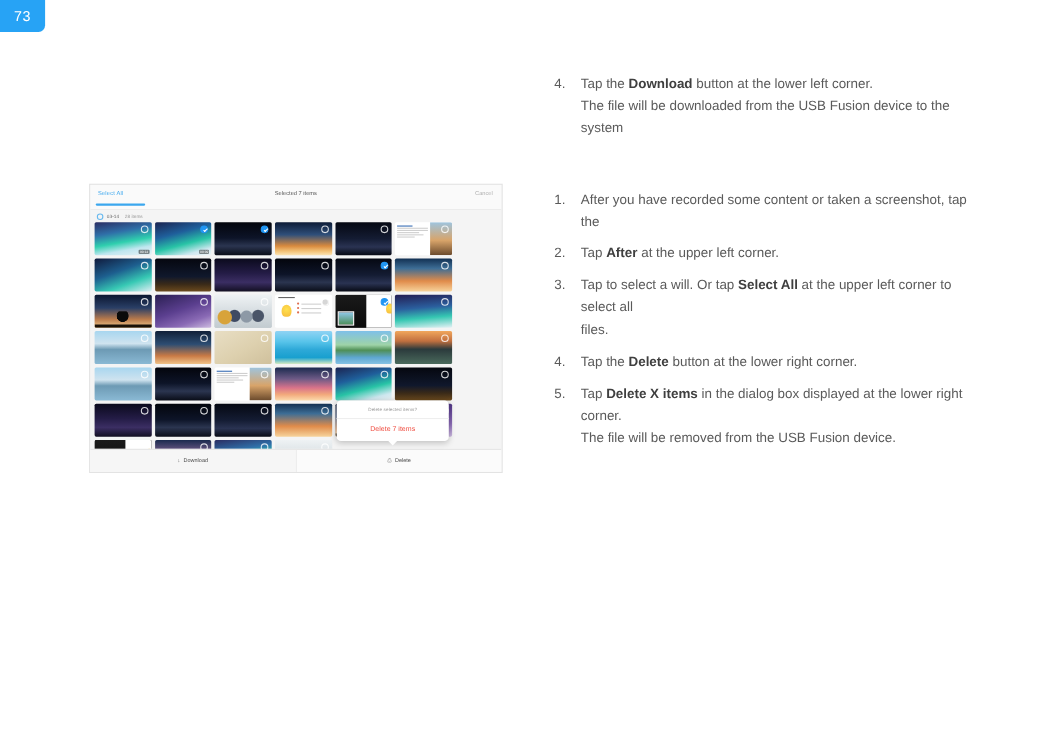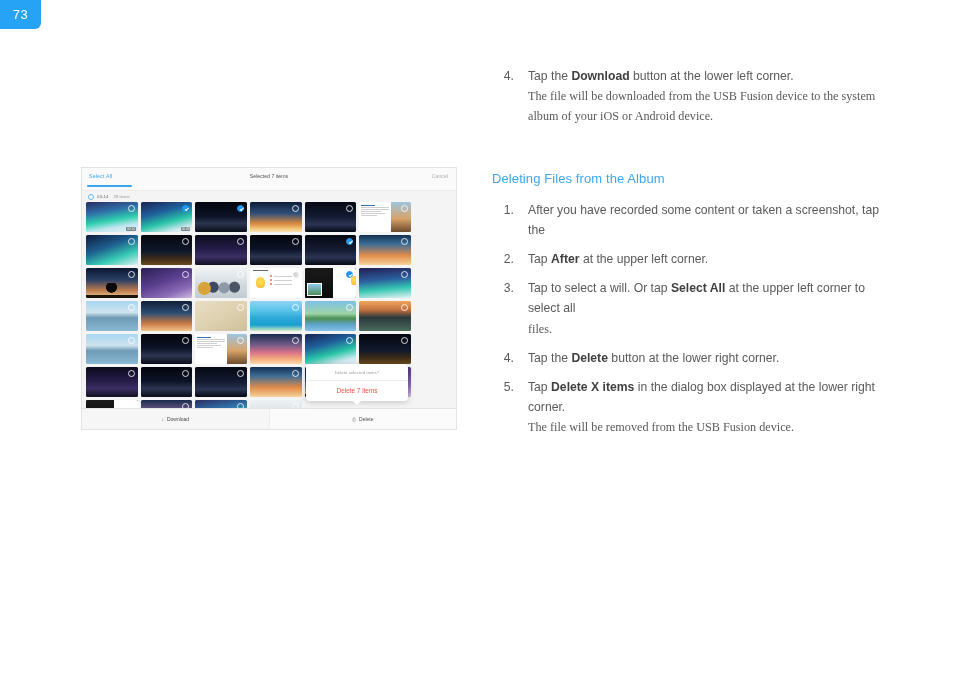--- a/index.html
+++ b/index.html
@@ -154,21 +154,21 @@
   
   .text-col{position:absolute;left:492px;top:66px;width:400px;}
   ol.steps{list-style:none;margin:0;padding:0;}
   ol.steps > li{
     position:relative;padding-left:36px;margin-bottom:9px;
     font-size:12.2px;line-height:20.2px;color:#5a5a5a;
   }
   ol.steps > li .num{
     position:absolute;left:0;top:0;width:22px;text-align:right;color:#5a5a5a;font-size:12.2px;
   }
-  .sub-line{display:block;font-family:Liberation Serif, serif;}
+  .sub-line{display:block;}
   b{font-weight:bold;color:#3f3f3f;}
   h2.sec{
     font-size:13px;color:#3ba7ee;font-weight:normal;margin:0 0 14px 0;letter-spacing:.1px;
   }
   .menu-ico{
     display:inline-block;width:15px;height:11px;position:relative;vertical-align:-2px;margin:0 2px;
   }
   .menu-ico i{position:absolute;left:0;height:1.4px;background:#6f6f6f;display:block;}
   .menu-ico i:nth-child(1){top:1px;width:13px;}
   .menu-ico i:nth-child(2){top:4.5px;width:8px;}
@@ -405,26 +405,24 @@
   </div>
 </div>
 
 <div class="text-col">
 
   <ol class="steps">
     <li>
       <span class="num">4.</span>
       <span>Tap the </span><b>Download</b><span> button at the lower left corner.</span>
       <span class="sub-line">The file will be downloaded from the USB Fusion device to the system</span>
-      <span class="sub-line">album of your iOS or Android device.</span>
     </li>
   </ol>
 
   <div class="block-sec">
-    <h2 class="sec">Deleting Files from the Album</h2>
 
     <ol class="steps">
 
       <li>
         <span class="num">1.</span>
         <span>After you have recorded some content or taken a screenshot, tap the</span>
       </li>
 
       <li>
         <span class="num">2.</span>

